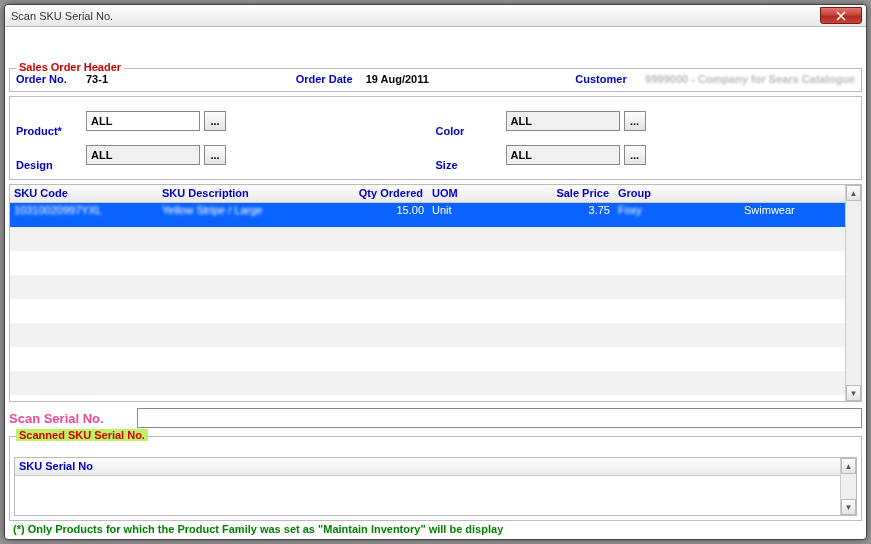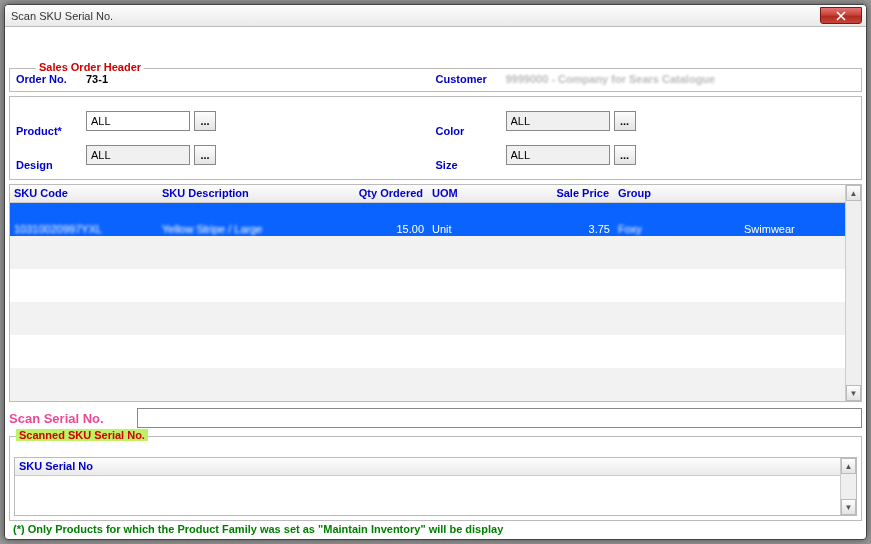--- a/index.html
+++ b/index.html
@@ -60,41 +60,40 @@
     position: relative;
   }
   .fieldset .legend {
     position: absolute;
     top: -8px; left: 6px;
     background: #fff;
     padding: 0 3px;
     color: #d00000;
     font-weight: bold;
     font-size: 11px;
-    margin-left: 20px;
   }
   .lbl { color: #0000cc; font-weight: bold; width: 70px; }
   .lbl-sm { color: #0000cc; font-weight: bold; width: 70px; margin-top: 20px; }
   .val { color: #000; font-weight: bold; }
   .val-dim { color: #bbb; filter: blur(1px); }
   .col3 { display: flex; gap: 0; }
   .col3 > div { flex:1; display:flex; align-items:flex-end; }
   .filters { border:1px solid #bbb; padding:6px; margin-top:4px; }
   .filters .frow { display:flex; align-items:center; margin:2px 0; }
   .filters .frow .half { width:50%; display:flex; align-items:center; }
   input.combo {
     height: 20px;
     border: 1px solid #888;
     background: #fff;
     padding: 1px 4px;
     font-family: inherit;
     font-size: 11px;
   }
   input.combo.readonly { background: #f0f0f0; }
-  .combo-w { width: 104px; }
+  .combo-w { width: 114px; font-weight: bold; }
   .ellipsis-btn {
     width: 22px; height: 20px;
     border: 1px solid #888;
     background: linear-gradient(to bottom, #fdfdfd, #e4e4e4);
     margin-left: 4px;
     display:inline-flex; align-items:center; justify-content:center;
     cursor:pointer;
     font-weight:bold;
   }
   .grid-wrap {
@@ -107,21 +106,21 @@
   .grid-inner { flex:1; display:flex; flex-direction:column; overflow:hidden; }
   .grid-header {
     height:18px;
     background: linear-gradient(to bottom, #fdfdfd, #eaeaea);
     border-bottom:1px solid #ccc;
     display:flex;
     color:#0000cc; font-weight:bold;
   }
   .grid-header > div { padding:2px 4px; border-right:1px solid transparent; }
   .grid-body { flex:1; overflow:hidden; background:#fff; }
-  .grid-row { height:33px; display:flex; align-items:flex-end; }
+  .grid-row { height:24px; display:flex; align-items:flex-start; }
   .grid-row.stripe0 { background:#fff; }
   .grid-row.stripe1 { background:#f2f2f2; }
   .grid-row.sel { background:#0a63ff; color:#fff; }
   .grid-row > div { padding:1px 4px; overflow:hidden; white-space:nowrap; }
   .c-sku { width:148px; }
   .c-desc { width:178px; }
   .c-qty { width:92px; text-align:right; }
   .c-uom { width:118px; }
   .c-price { width:68px; text-align:right; }
   .c-brand { width:126px; }
@@ -175,20 +174,24 @@
   <div class="content">
 
     <div class="fieldset">
       <span class="legend">Sales Order Header</span>
       <div class="col3">
         <div>
           <span class="lbl">Order No.</span>
           <span class="val">73-1</span>
         </div>
         <div>
+          <span class="lbl">Order Date</span>
+          <span class="val">19 Aug/2011</span>
+        </div>
+        <div>
           <span class="lbl">Customer</span>
           <span class="val val-dim">9999000 - Company for Sears Catalogue</span>
         </div>
       </div>
     </div>
 
     <div class="filters">
       <div class="frow">
         <div class="half">
           <span class="lbl-sm">Product*</span>

